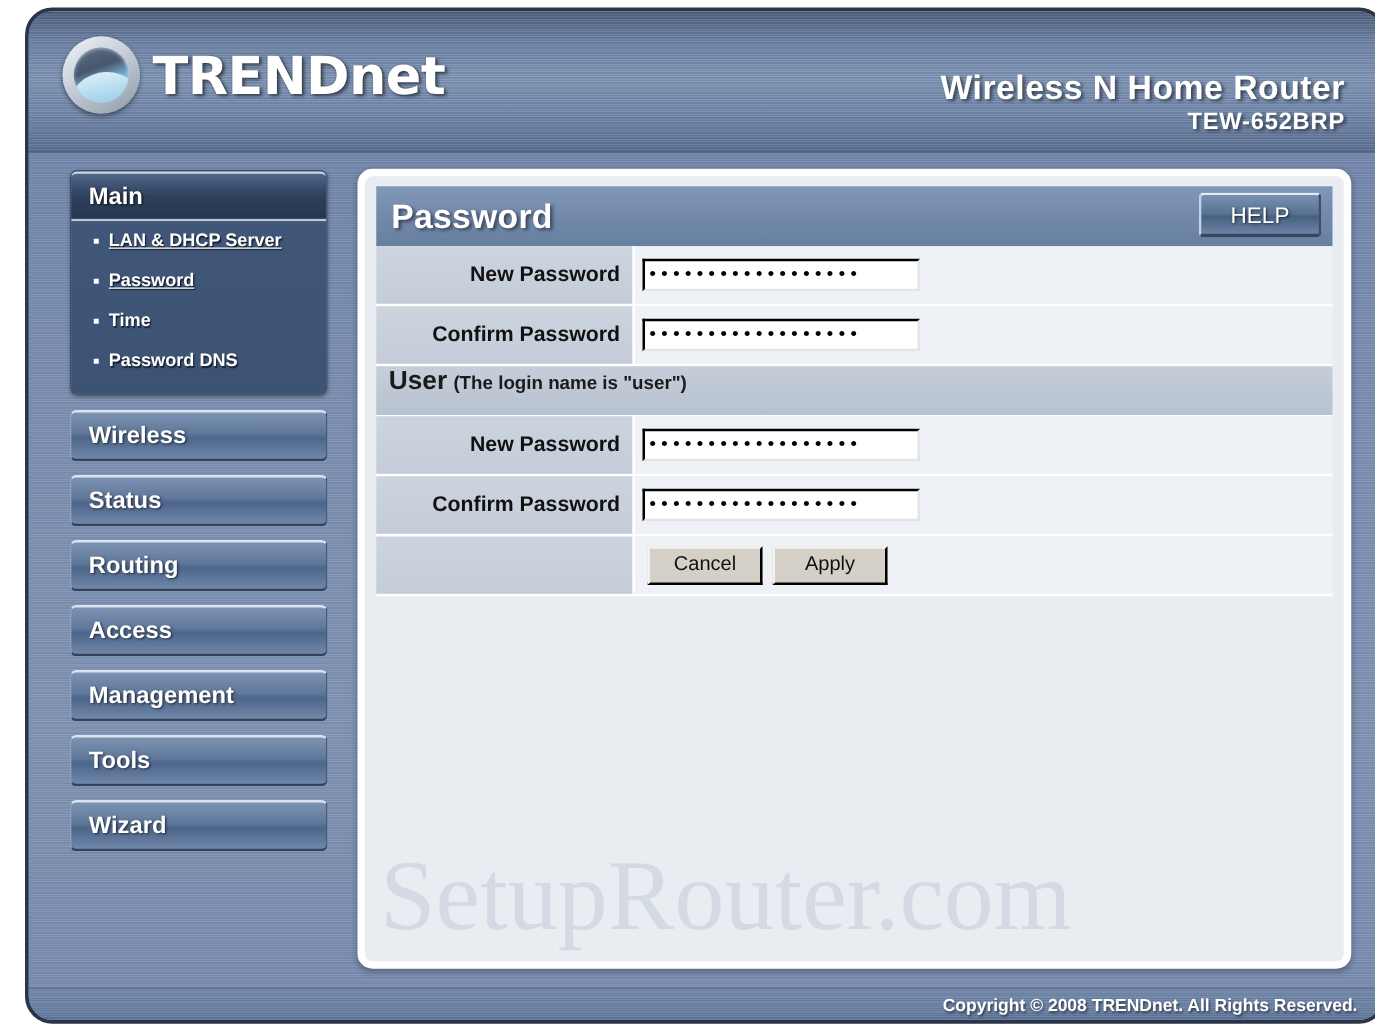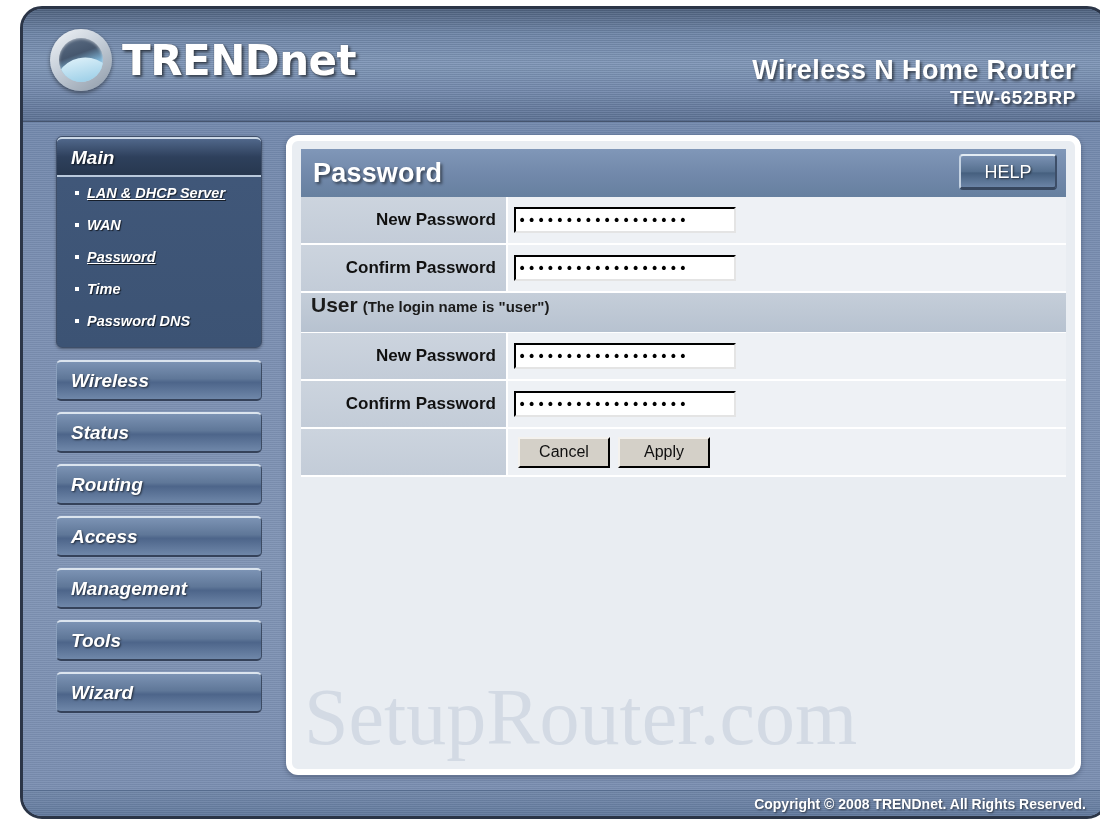--- a/index.html
+++ b/index.html
@@ -95,21 +95,20 @@
   #body-area {
     position: relative;
     height: 668px;
   }
 
   
   #sidebar {
     position: absolute;
     left: 33px; top: 14px;
     width: 206px;
-    font-style: italic;
   }
   .nav-btn {
     display: block;
     width: 206px; height: 41px;
     line-height: 38px;
     margin-bottom: 11px;
     padding-left: 14px;
     border-radius: 5px;
     border-top: 2px solid #dbe4ee;
     border-left: 1px solid #8ba0bd;
@@ -331,24 +330,20 @@
 
     <div id="sidebar">
 
       <div id="main-group">
         <div id="main-header">Main</div>
 
         <div class="sub-item active">
           <span class="bullet"></span>
           <span class="lbl">LAN &amp; DHCP Server</span>
         </div>
-        <div class="sub-item">
-          <span class="bullet"></span>
-          <span class="lbl">WAN</span>
-        </div>
         <div class="sub-item active">
           <span class="bullet"></span>
           <span class="lbl">Password</span>
         </div>
         <div class="sub-item">
           <span class="bullet"></span>
           <span class="lbl">Time</span>
         </div>
         <div class="sub-item">
           <span class="bullet"></span>

